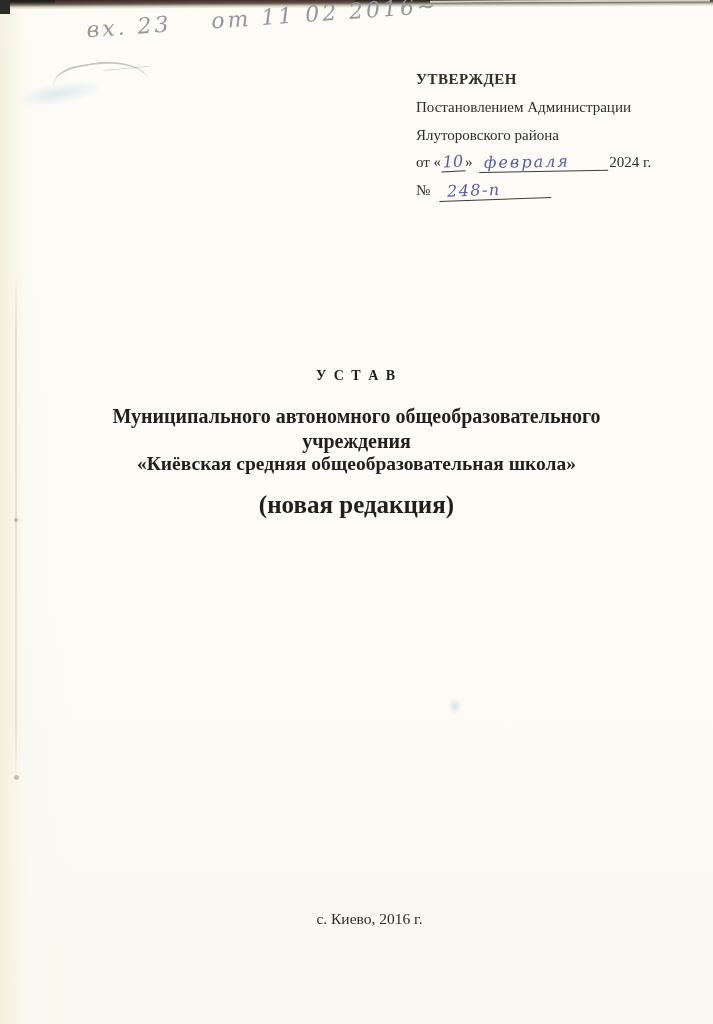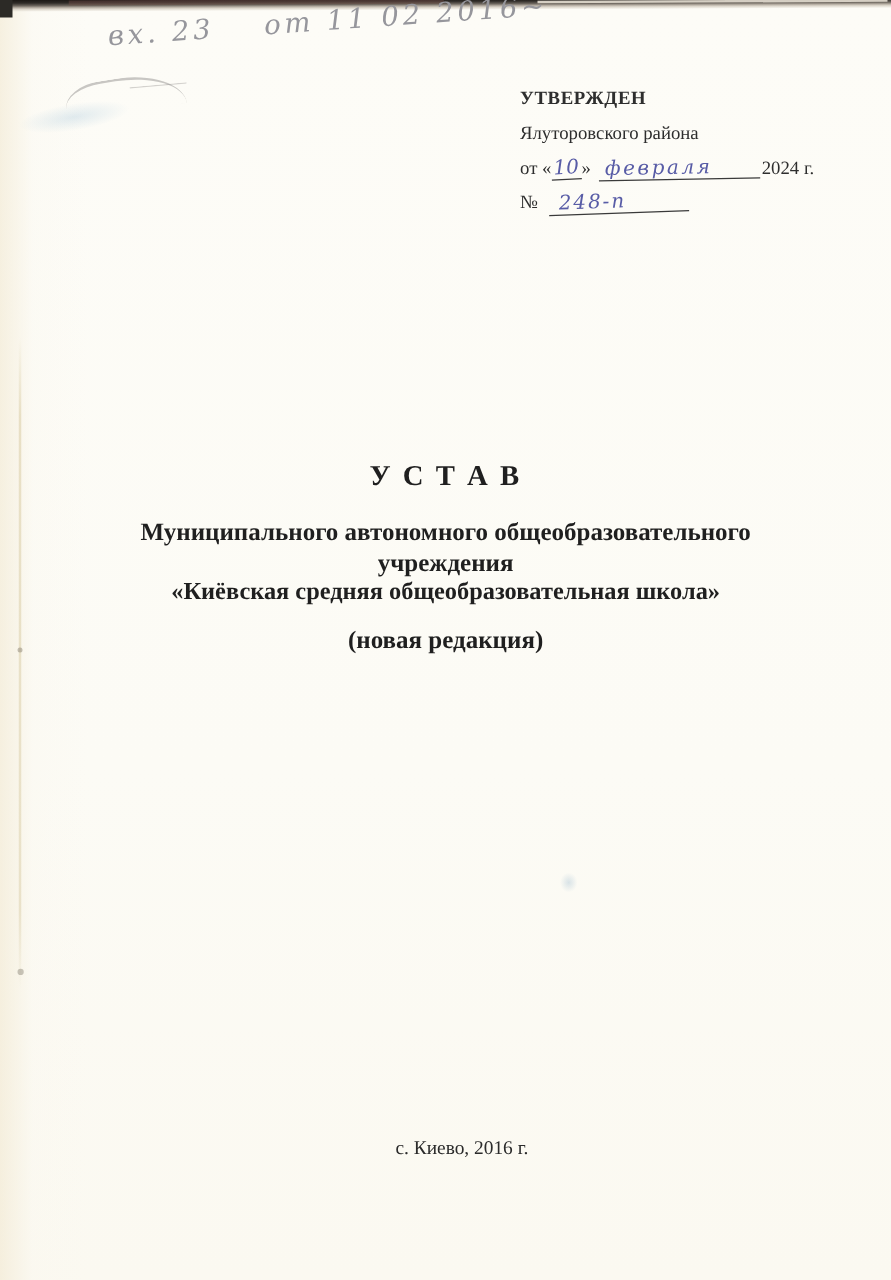--- a/index.html
+++ b/index.html
@@ -123,27 +123,27 @@
   }
 
   
   .title-block {
     position: absolute; top: 368px; left: 0;
     width: 713px;
     text-align: center;
     font-weight: bold;
     color: #1f1f1f;
   }
-  .ustav { font-size: 23px; letter-spacing: 2px; }
+  .ustav { font-size: 14px; letter-spacing: 2px; }
   .org-name {
     width: 505px; margin: 20px auto 0;
     font-size: 20px; line-height: 24.5px;
   }
   .school-name { font-size: 19.5px; }
-  .edition { margin-top: 16px; font-size: 20px; }
+  .edition { margin-top: 16px; font-size: 25px; }
 
   
   .footer-line {
     position: absolute; top: 910px; left: 0;
     width: 713px; text-align: center;
     font-size: 15.5px;
     transform: translateX(13px);
     color: #2b2b2b;
   }
 </style>
@@ -156,20 +156,21 @@
   <div class="corner-mark"></div>
 
   <div class="handwritten-note">вх. 23    от 11 02 2016~</div>
 
   <div class="pencil-smudge"></div>
   <div class="crease"></div>
   <div class="speck"></div>
 
   <div class="approval-block">
     <div class="approved-label">УТВЕРЖДЕН</div>
+    <div>Постановлением Администрации</div>
     <div>Ялуторовского района</div>
     <div class="date-line">
       <span>от</span>
       <span>«</span><span class="hw slot day-slot">10</span><span>»</span>
       <span class="hw slot month-slot">февраля</span><span>2024 г.</span>
     </div>
     <div class="number-line">
       <span>№</span>
       <span class="hw slot num-slot">248-п</span>
     </div>

